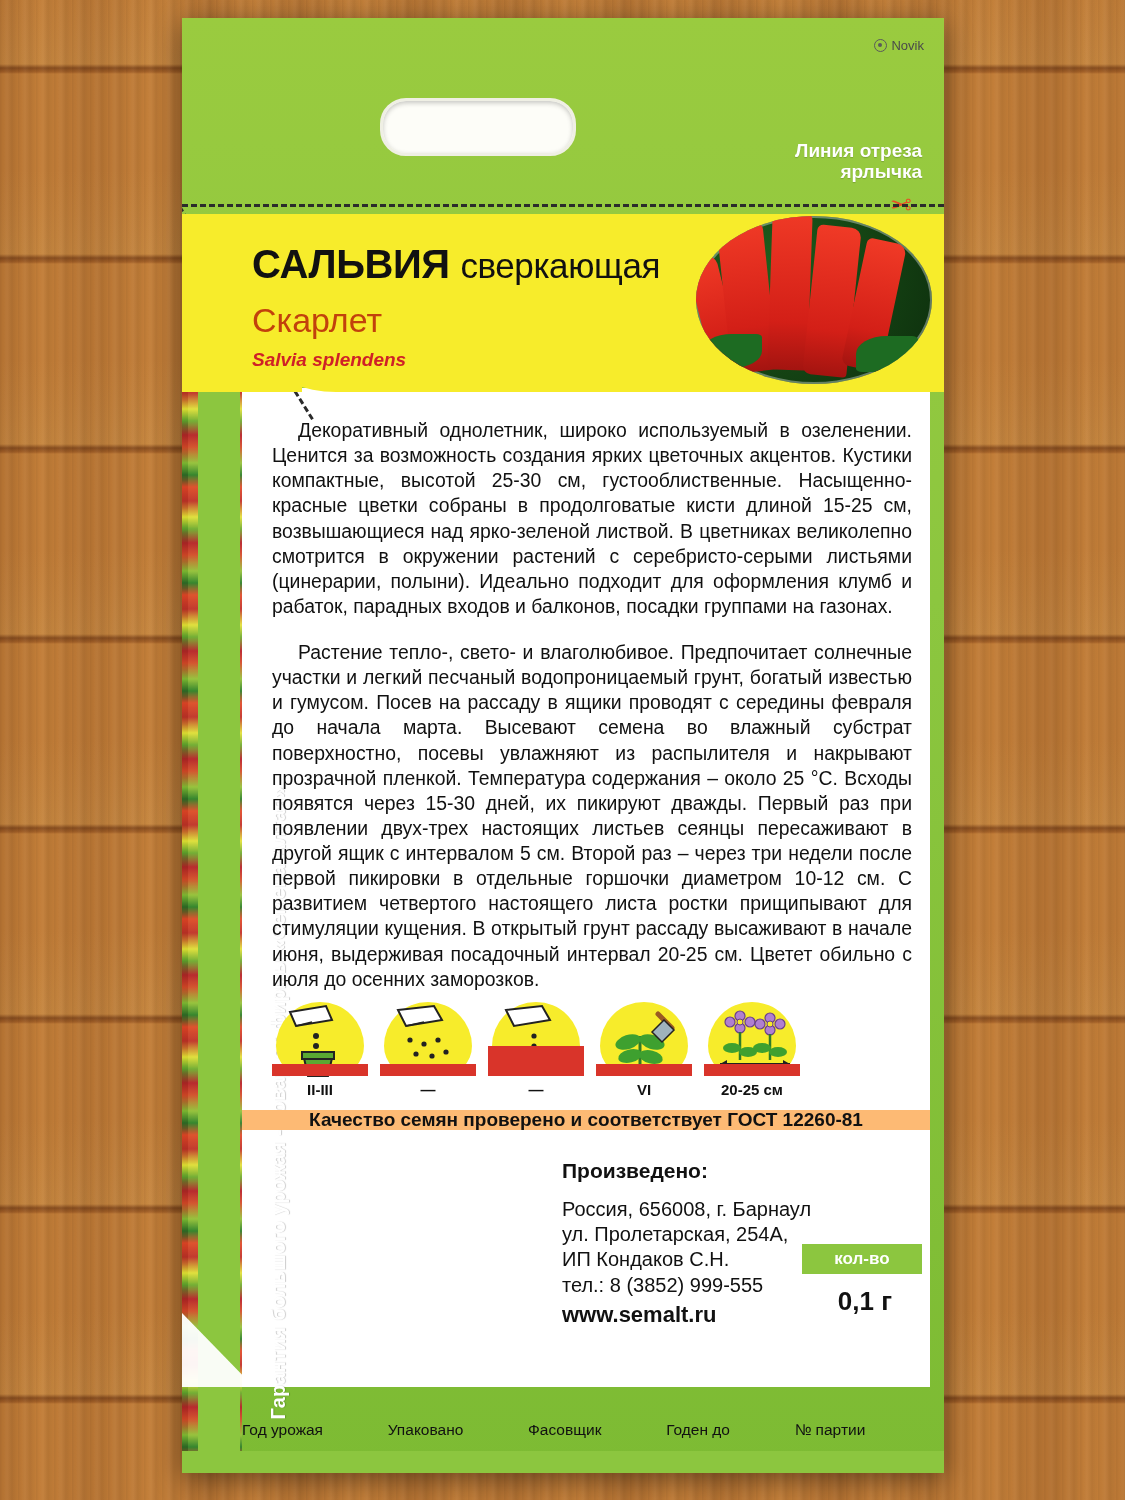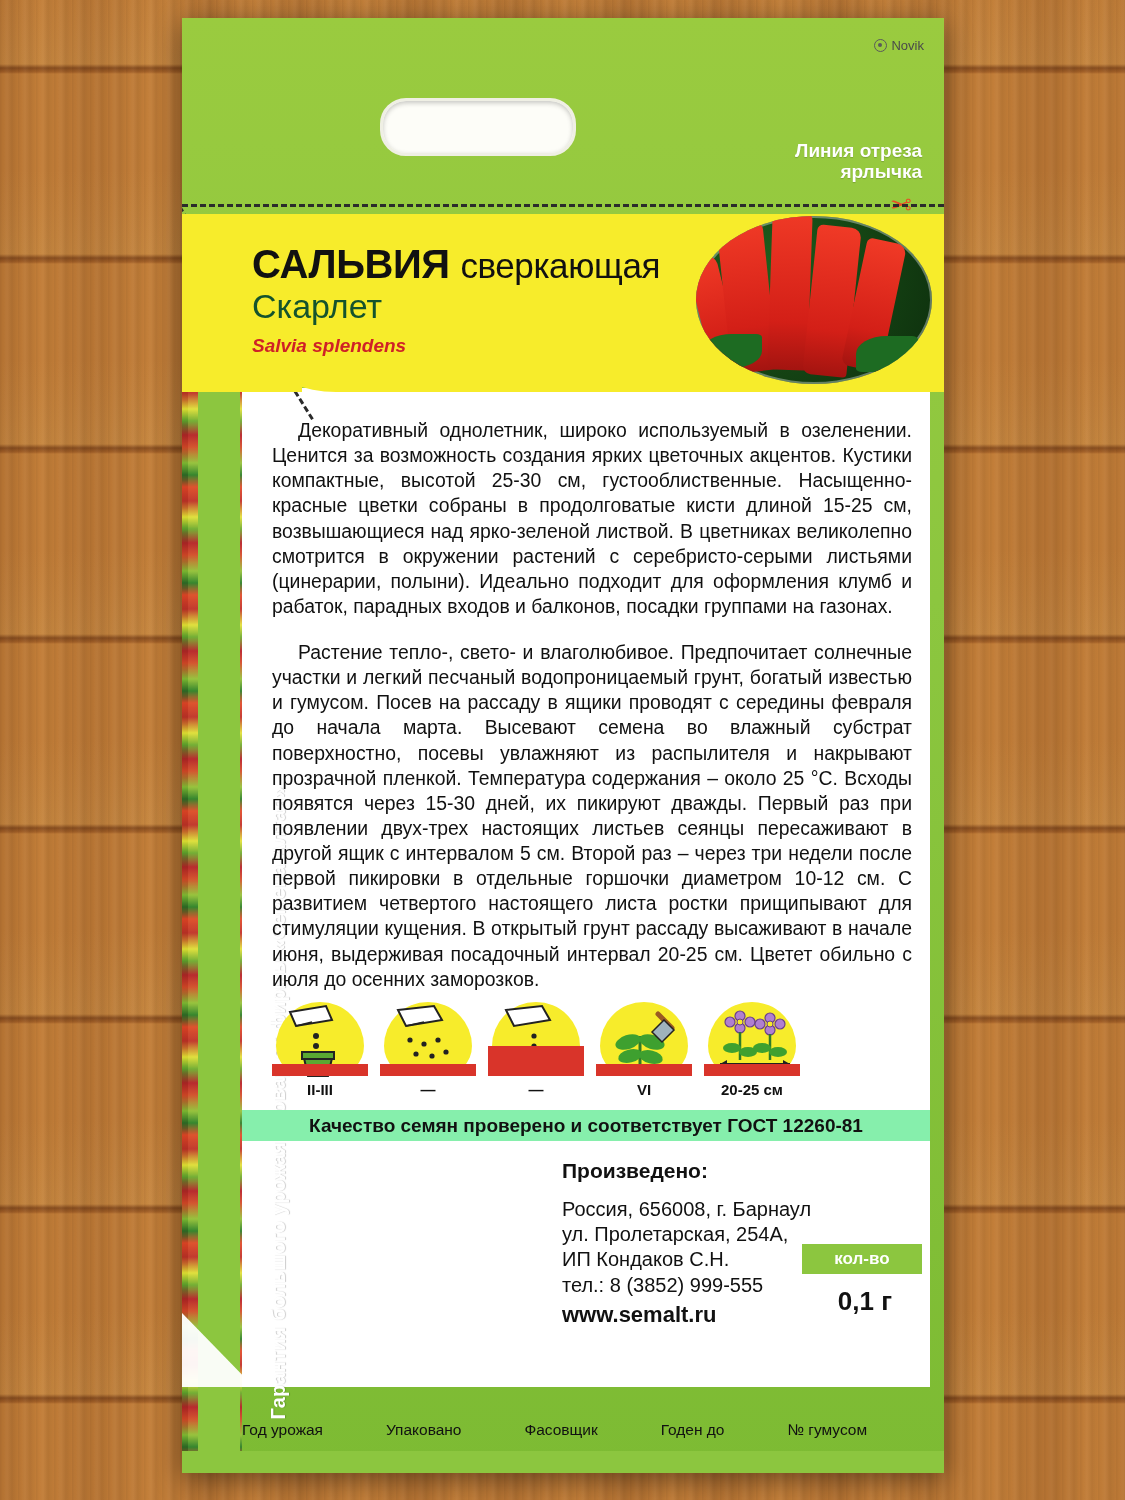--- a/index.html
+++ b/index.html
@@ -238,23 +238,23 @@
     color: #111111;
     letter-spacing: -0.4px;
     line-height: 1.04;
   }
   .t-main .sub {
     font-weight: normal;
     font-size: 35px;
   }
   .t-variety {
     font-size: 34px;
-    color: #14532d;
+    color: #c2410c;
     line-height: 1.1;
-    margin-top: 2px;
+    margin-top: 16px;
   }
   .t-latin {
     margin-top: 10px;
     font-size: 19px;
     font-style: italic;
     font-weight: bold;
     color: #cf2127;
   }
   .flower-photo {
     position: absolute;
@@ -339,22 +339,22 @@
     position: absolute;
     left: 0; top: 0; width: 96px; height: 78px;
   }
 
   
   .gost {
     position: absolute;
     left: 60px;
     top: 1092px;
     right: 14px;
-    height: 31px;
-    background: #86efac;
+    height: 20px;
+    background: #fdba74;
     color: #111;
     font-size: 19px;
     font-weight: bold;
     display: flex;
     align-items: center;
     justify-content: center;
   }
 
   
   .producer {
@@ -589,17 +589,17 @@
   <div class="qty-badge">кол-во</div>
   <div class="qty-val">0,1 г</div>
 
   <div class="corner-fold"></div>
 
   <div class="fields">
     <div class="f">Год урожая</div>
     <div class="f">Упаковано</div>
     <div class="f">Фасовщик</div>
     <div class="f">Годен до</div>
-    <div class="f">№ гумусом</div>
+    <div class="f">№ партии</div>
   </div>
 
   <div class="bottom-green"></div>
 </div>
 
 </body></html>

